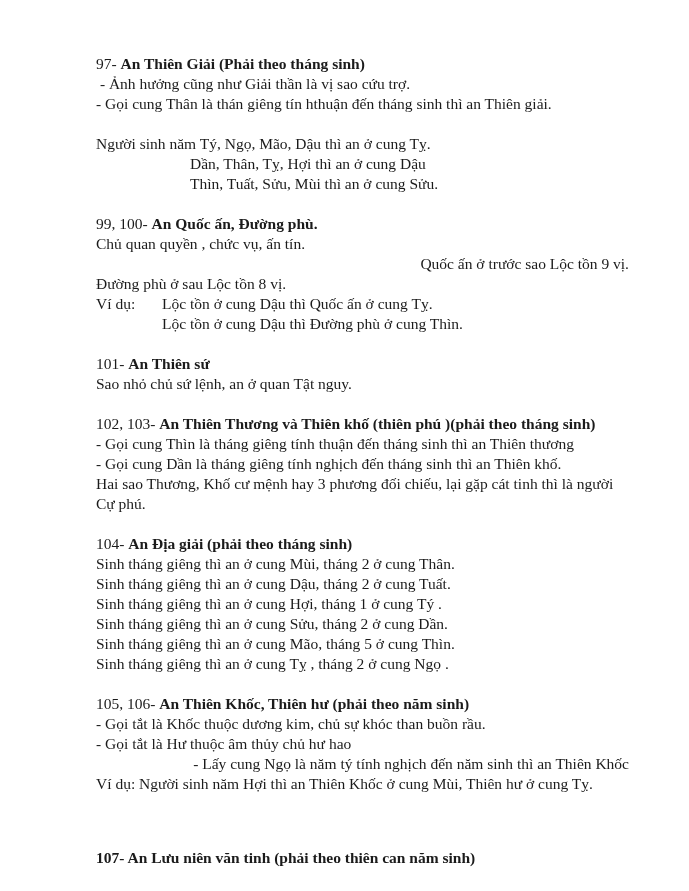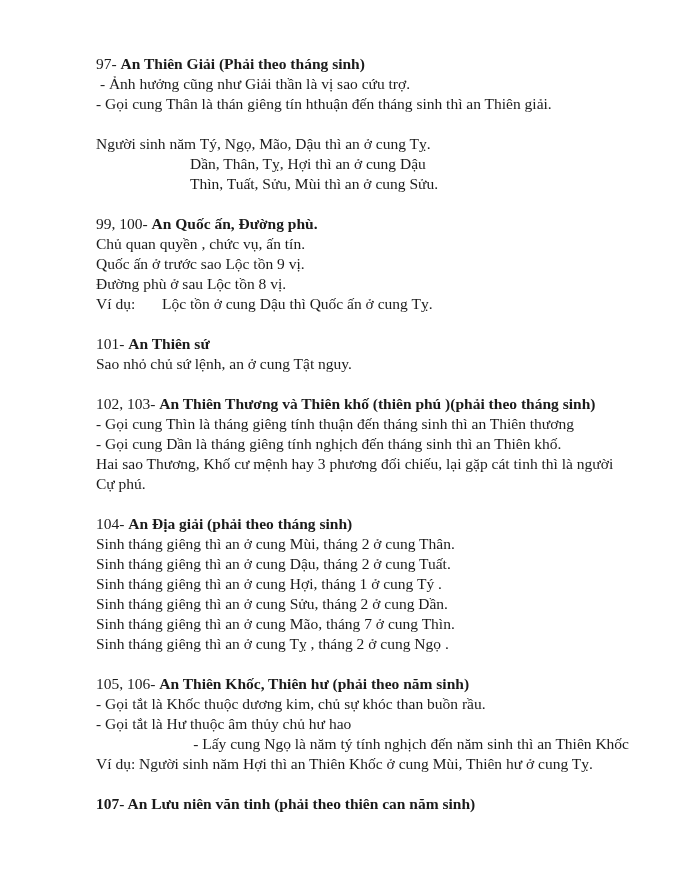--- a/index.html
+++ b/index.html
@@ -20,21 +20,21 @@
     background: #ffffff;
     color: #1b1b1b;
     font-family: "Liberation Serif", "DejaVu Serif", serif;
     font-size: 15.5px;
     line-height: 20px;
   }
   .doc-section {
     margin: 0 0 20px 0;
   }
   .doc-section.extra-gap {
-    margin-top: 20px;
+    margin-top: 54px;
   }
   .heading {
     margin: 0;
     white-space: pre-wrap;
   }
   .sec-num {
     font-weight: normal;
   }
   .sec-num.bold {
     font-weight: bold;
@@ -70,50 +70,51 @@
           <p class="line" style="padding-left: 0px;"><span>Người sinh năm Tý, Ngọ, Mão, Dậu thì an ở cung Tỵ.</span></p>
           <p class="line" style="padding-left: 94px;"><span>Dần, Thân, Tỵ, Hợi thì an ở cung Dậu</span></p>
           <p class="line" style="padding-left: 94px;"><span>Thìn, Tuất, Sửu, Mùi thì an ở cung Sửu.</span></p>
         </div>
   </section>
 
   <section class="doc-section">
     <p class="heading"><span class="sec-num">99, 100- </span><span class="sec-title">An Quốc ấn, Đường phù.</span></p>
     <div class="lines">
           <p class="line" style="padding-left: 0px;"><span>Chủ quan quyền , chức vụ, ấn tín.</span></p>
-          <p class="line" style="padding-left: 0px;"><span>Quốc ấn ở trước sao Lộc tồn 9 vị.</span></p>
+          <p class="line" style="padding-left: 0px; text-align: right;"><span>Quốc ấn ở trước sao Lộc tồn 9 vị.</span></p>
           <p class="line" style="padding-left: 0px;"><span>Đường phù ở sau Lộc tồn 8 vị.</span></p>
           <p class="line" style="padding-left: 0px;"><span class="vd-label">Ví dụ:</span><span>Lộc tồn ở cung Dậu thì Quốc ấn ở cung Tỵ.</span></p>
+          <p class="line" style="padding-left: 66px;"><span>Lộc tồn ở cung Dậu thì Đường phù ở cung Thìn.</span></p>
         </div>
   </section>
 
   <section class="doc-section">
     <p class="heading"><span class="sec-num">101- </span><span class="sec-title">An Thiên sứ</span></p>
     <div class="lines">
-          <p class="line" style="padding-left: 0px;"><span>Sao nhỏ chủ sứ lệnh, an ở cung Tật nguy.</span></p>
+          <p class="line" style="padding-left: 0px;"><span>Sao nhỏ chủ sứ lệnh, an ở quan Tật nguy.</span></p>
         </div>
   </section>
 
   <section class="doc-section">
     <p class="heading"><span class="sec-num">102, 103- </span><span class="sec-title">An Thiên Thương và Thiên khố (thiên phú )(phải theo tháng sinh)</span></p>
     <div class="lines">
           <p class="line" style="padding-left: 0px;"><span>- Gọi cung Thìn là tháng giêng tính thuận đến tháng sinh thì an Thiên thương</span></p>
           <p class="line" style="padding-left: 0px;"><span>- Gọi cung Dần là tháng giêng tính nghịch đến tháng sinh thì an Thiên khố.</span></p>
           <p class="line" style="padding-left: 0px;"><span>Hai sao Thương, Khố cư mệnh hay 3 phương đối chiếu, lại gặp cát tinh thì là người Cự phú.</span></p>
         </div>
   </section>
 
   <section class="doc-section">
     <p class="heading"><span class="sec-num">104- </span><span class="sec-title">An Địa giải (phải theo tháng sinh)</span></p>
     <div class="lines">
           <p class="line" style="padding-left: 0px;"><span>Sinh tháng giêng thì an ở cung Mùi, tháng 2 ở cung Thân.</span></p>
           <p class="line" style="padding-left: 0px;"><span>Sinh tháng giêng thì an ở cung Dậu, tháng 2 ở cung Tuất.</span></p>
           <p class="line" style="padding-left: 0px;"><span>Sinh tháng giêng thì an ở cung Hợi, tháng 1 ở cung Tý .</span></p>
           <p class="line" style="padding-left: 0px;"><span>Sinh tháng giêng thì an ở cung Sửu, tháng 2 ở cung Dần.</span></p>
-          <p class="line" style="padding-left: 0px;"><span>Sinh tháng giêng thì an ở cung Mão, tháng 7 ở cung Thìn.</span></p>
+          <p class="line" style="padding-left: 0px;"><span>Sinh tháng giêng thì an ở cung Mão, tháng 5 ở cung Thìn.</span></p>
           <p class="line" style="padding-left: 0px;"><span>Sinh tháng giêng thì an ở cung Tỵ , tháng 2 ở cung Ngọ .</span></p>
         </div>
   </section>
 
   <section class="doc-section">
     <p class="heading"><span class="sec-num">105, 106- </span><span class="sec-title">An Thiên Khốc, Thiên hư (phải theo năm sinh)</span></p>
     <div class="lines">
           <p class="line" style="padding-left: 0px;"><span>- Gọi tắt là Khốc thuộc dương kim, chủ sự khóc than buồn rầu.</span></p>
           <p class="line" style="padding-left: 0px;"><span>- Gọi tắt là Hư thuộc âm thủy chủ hư hao</span></p>
           <p class="line" style="padding-left: 0px; text-align: right;"><span>- Lấy cung Ngọ là năm tý tính nghịch đến năm sinh thì an Thiên Khốc</span></p>

